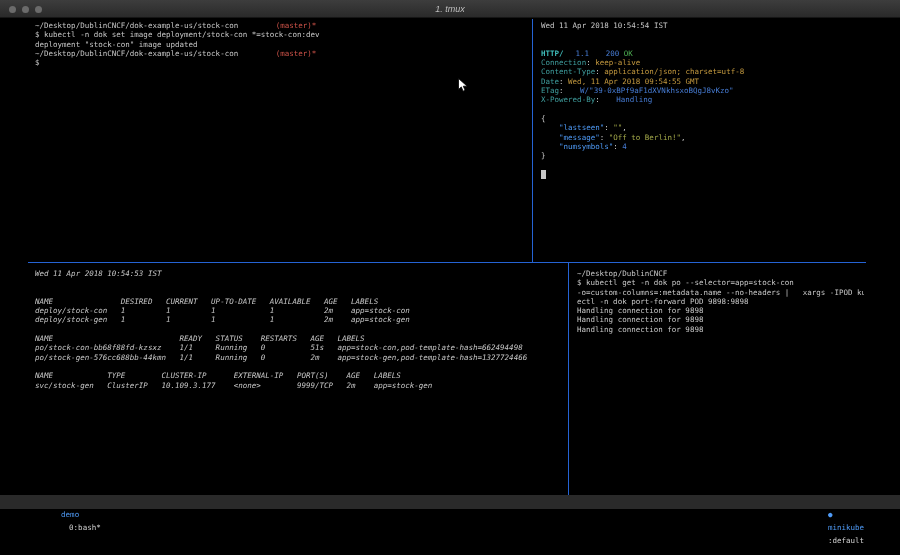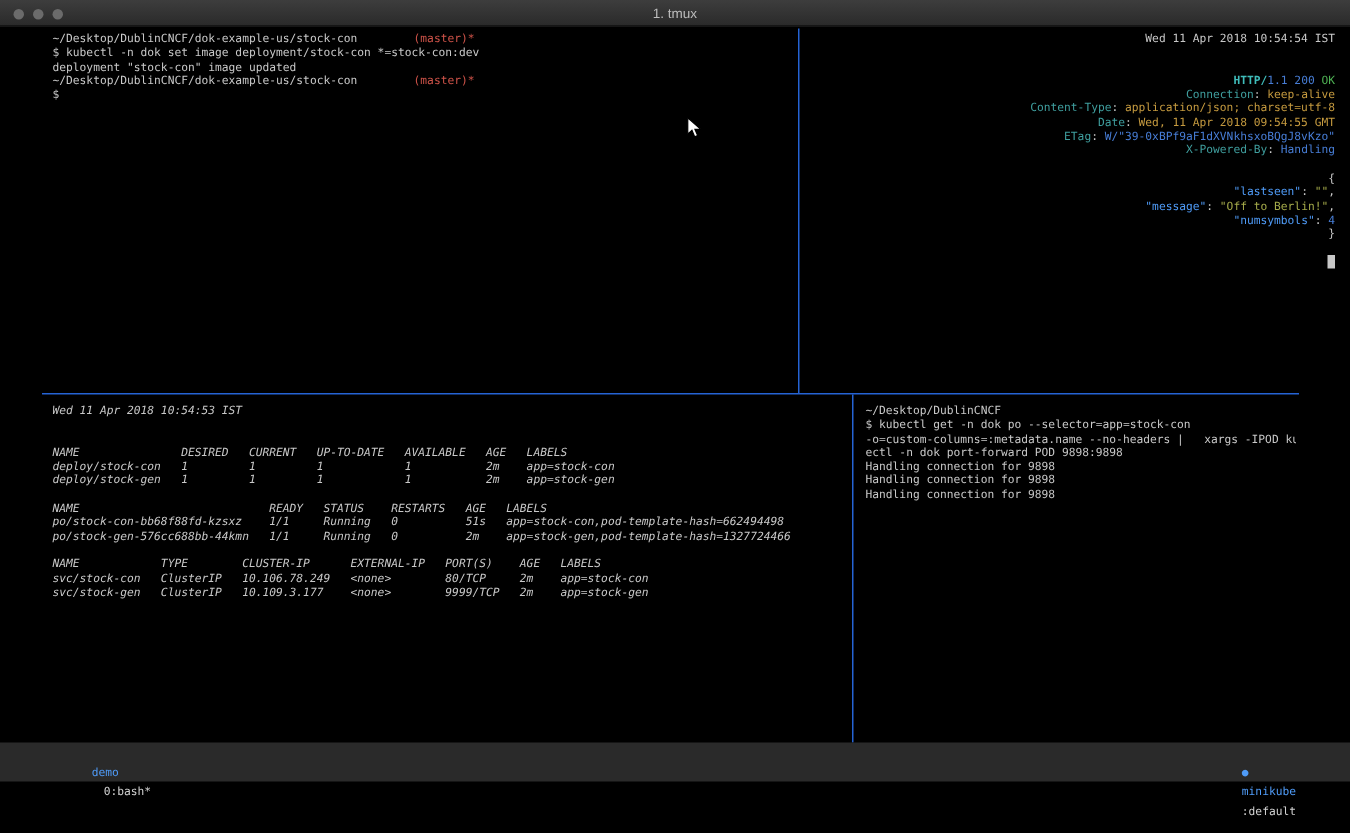--- a/index.html
+++ b/index.html
@@ -8,47 +8,48 @@
     width: 900px; height: 555px;
     background: #000000;
     position: relative;
     overflow: hidden;
     font-family: "DejaVu Sans Mono", "Liberation Mono", monospace;
   }
   .titlebar {
     position: absolute; left: 0; top: 0; width: 900px; height: 18px;
     background: linear-gradient(#3d3d3d, #2a2a2a);
     border-bottom: 1px solid #161616;
+    font-style: italic;
   }
   .traffic-lights { position: absolute; left: 9px; top: 6px; display: flex; gap: 6px; }
   .tl { width: 7px; height: 7px; border-radius: 50%; background: #6b6b6b; display: inline-block; }
   .title {
     width: 100%; text-align: center; line-height: 18px;
     font-family: "Liberation Sans", sans-serif; font-size: 9px; color: #bdbdbd;
   }
   .pane {
     position: absolute; overflow: hidden;
     padding: 3px 2px 0 5px;
     font-size: 7.5px; line-height: 9.3px; color: #c8c8c8;
   }
   .tline { white-space: pre; height: 9.3px; }
   .c-fg     { color: #c8c8c8; }
   .c-red    { color: #cf5349; margin-left: 33px; }
   .c-cyan   { color: #3fbcba; font-weight: bold; }
-  .c-blue   { color: #477dd6; }
+  .c-blue   { color: #477dd6; margin-left: 12px; }
   .c-green  { color: #4eb153; }
   .c-hname  { color: #3f9e9e; }
   .c-hval   { color: #c59a3f; }
   .c-key    { color: #4f9bf7; }
   .c-str    { color: #a4aa4a; }
   .c-num    { color: #477dd6; }
   .c-cursor { background: #c8c8c8; color: #c8c8c8; }
   .vborder, .hborder { position: absolute; background: #2563d4; }
   .statusbar {
-    position: absolute; left: 0; top: 495px; width: 900px; height: 26px;
+    position: absolute; left: 0; top: 495px; width: 900px; height: 14px;
     background: #2a2a2a;
     font-size: 7.5px; line-height: 13px; color: #d2d2d2;
     display: flex; justify-content: space-between;
     padding: 0 36px 0 34px;
     white-space: pre;
   }
   .blue { color: #4f9bf7; }
   .statusbar .tab { margin-left: 8px; }
   .mouse-cursor { position: absolute; left: 458px; top: 78px; }
 </style>
@@ -67,21 +68,21 @@
   </div>
 
   <div class="pane" style="left:30px; top:18px; width:502px; height:244px;">
       <div class="tline"><span class="c-fg">~/Desktop/DublinCNCF/dok-example-us/stock-con </span><span class="c-red">(master)*</span></div>
       <div class="tline"><span class="c-fg">$ kubectl -n dok set image deployment/stock-con *=stock-con:dev</span></div>
       <div class="tline"><span class="c-fg">deployment "stock-con" image updated</span></div>
       <div class="tline"><span class="c-fg">~/Desktop/DublinCNCF/dok-example-us/stock-con </span><span class="c-red">(master)*</span></div>
       <div class="tline"><span class="c-fg">$</span></div>
     </div>
 
-  <div class="pane" style="left:564px; top:18px; width:328px; height:244px;text-align:right;">
+  <div class="pane" style="left:536px; top:18px; width:328px; height:244px;">
       <div class="tline"><span class="c-fg">Wed 11 Apr 2018 10:54:54 IST</span></div>
       <div class="tline"></div>
       <div class="tline"></div>
       <div class="tline"><span class="c-cyan">HTTP/</span><span class="c-blue">1.1</span><span class="c-fg"> </span><span class="c-blue">200</span><span class="c-fg"> </span><span class="c-green">OK</span></div>
       <div class="tline"><span class="c-hname">Connection</span><span class="c-fg">: </span><span class="c-hval">keep-alive</span></div>
       <div class="tline"><span class="c-hname">Content-Type</span><span class="c-fg">: </span><span class="c-hval">application/json; charset=utf-8</span></div>
       <div class="tline"><span class="c-hname">Date</span><span class="c-fg">: </span><span class="c-hval">Wed, 11 Apr 2018 09:54:55 GMT</span></div>
       <div class="tline"><span class="c-hname">ETag</span><span class="c-fg">: </span><span class="c-blue">W/"39-0xBPf9aF1dXVNkhsxoBQgJ8vKzo"</span></div>
       <div class="tline"><span class="c-hname">X-Powered-By</span><span class="c-fg">: </span><span class="c-blue">Handling</span></div>
       <div class="tline"></div>
@@ -100,21 +101,20 @@
       <div class="tline"></div>
       <div class="tline"><span class="c-fg">NAME               DESIRED   CURRENT   UP-TO-DATE   AVAILABLE   AGE   LABELS</span></div>
       <div class="tline"><span class="c-fg">deploy/stock-con   1         1         1            1           2m    app=stock-con</span></div>
       <div class="tline"><span class="c-fg">deploy/stock-gen   1         1         1            1           2m    app=stock-gen</span></div>
       <div class="tline"></div>
       <div class="tline"><span class="c-fg">NAME                            READY   STATUS    RESTARTS   AGE   LABELS</span></div>
       <div class="tline"><span class="c-fg">po/stock-con-bb68f88fd-kzsxz    1/1     Running   0          51s   app=stock-con,pod-template-hash=662494498</span></div>
       <div class="tline"><span class="c-fg">po/stock-gen-576cc688bb-44kmn   1/1     Running   0          2m    app=stock-gen,pod-template-hash=1327724466</span></div>
       <div class="tline"></div>
       <div class="tline"><span class="c-fg">NAME            TYPE        CLUSTER-IP      EXTERNAL-IP   PORT(S)    AGE   LABELS</span></div>
-      <div class="tline"><span class="c-fg">svc/stock-con   ClusterIP   10.106.78.249   &lt;none&gt;        80/TCP     2m    app=stock-con</span></div>
       <div class="tline"><span class="c-fg">svc/stock-gen   ClusterIP   10.109.3.177    &lt;none&gt;        9999/TCP   2m    app=stock-gen</span></div>
     </div>
 
   <div class="pane" style="left:572px; top:263px; width:292px; height:232px; padding-top:6px;">
       <div class="tline"><span class="c-fg">~/Desktop/DublinCNCF</span></div>
       <div class="tline"><span class="c-fg">$ kubectl get -n dok po --selector=app=stock-con</span></div>
       <div class="tline"><span class="c-fg">-o=custom-columns=:metadata.name --no-headers |   xargs -IPOD kub</span></div>
       <div class="tline"><span class="c-fg">ectl -n dok port-forward POD 9898:9898</span></div>
       <div class="tline"><span class="c-fg">Handling connection for 9898</span></div>
       <div class="tline"><span class="c-fg">Handling connection for 9898</span></div>

